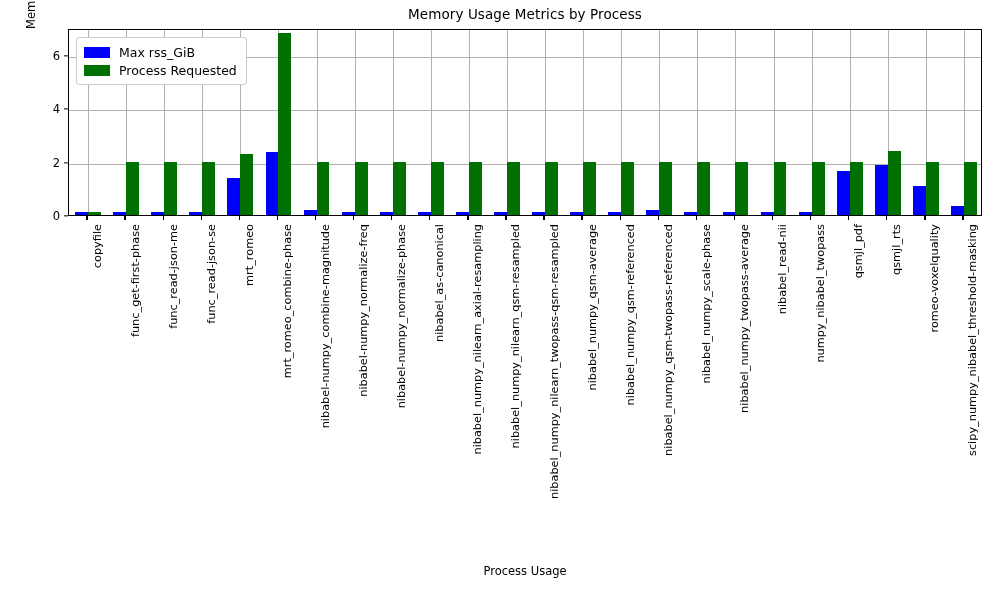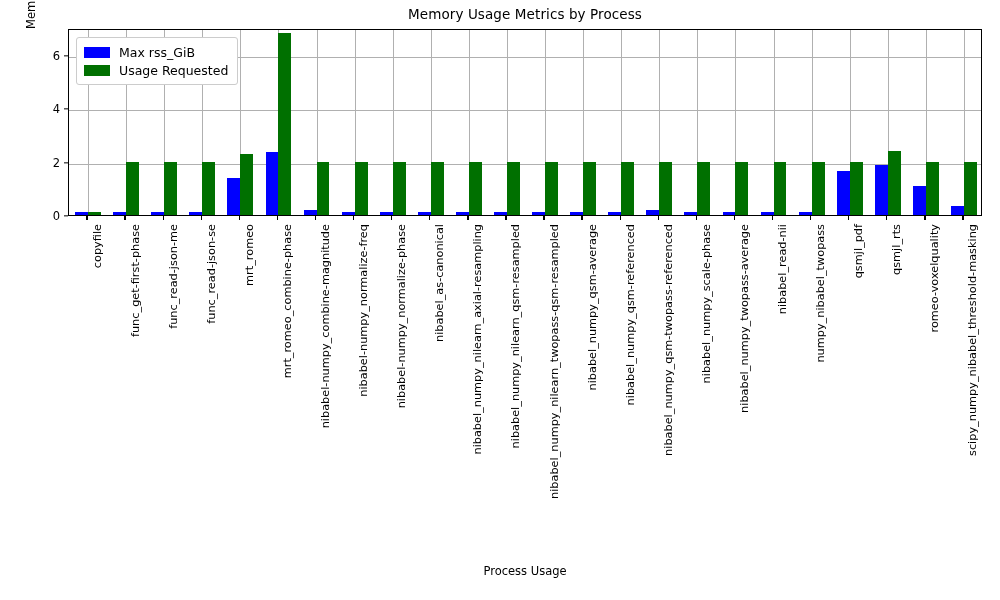--- a/index.html
+++ b/index.html
@@ -261,17 +261,17 @@
     </div>
   <div class="xaxis-title">Process Usage</div>
 
   <div class="legend">
     <div class="legend-row">
       <span class="legend-swatch max"></span>
       <span class="legend-text">Max rss_GiB</span>
     </div>
     <div class="legend-row">
       <span class="legend-swatch req"></span>
-      <span class="legend-text">Usage Requested</span>
+      <span class="legend-text">Process Requested</span>
     </div>
   </div>
 
 </div>
 
 </body></html>

